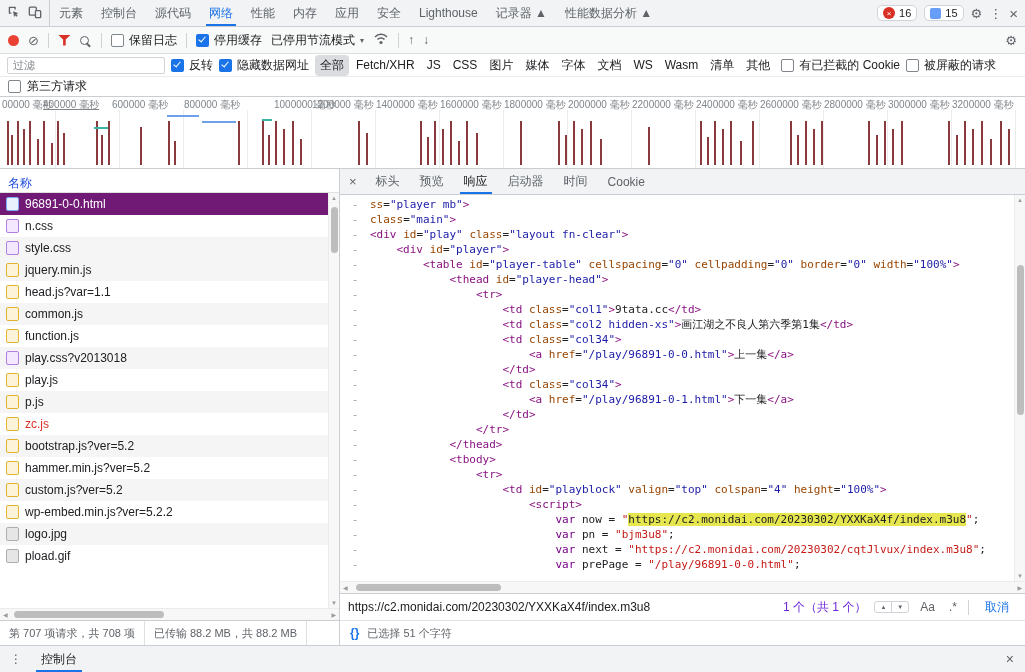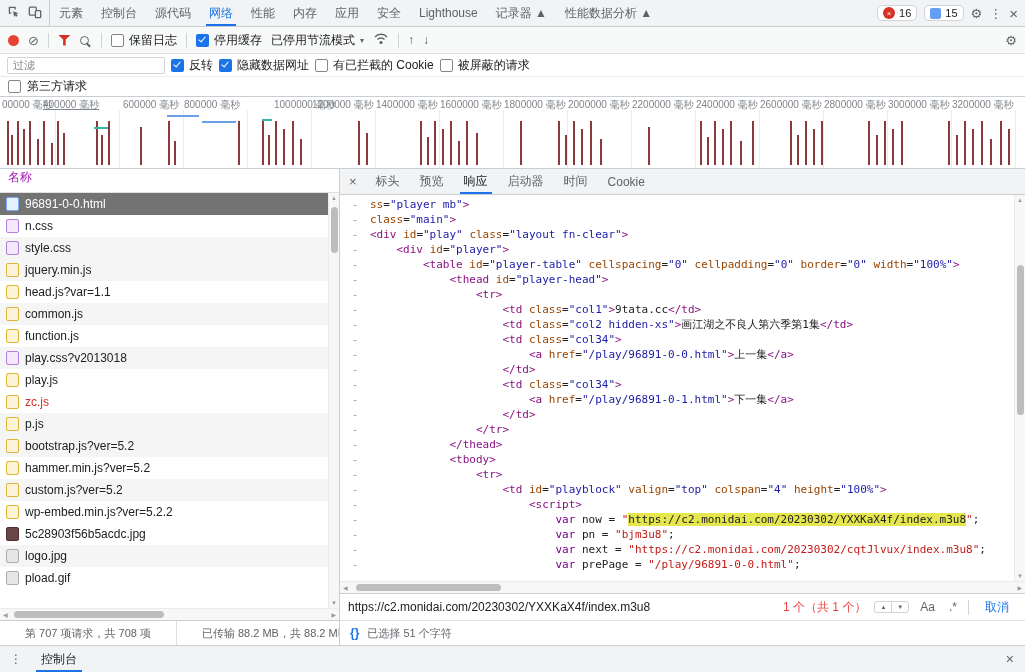--- a/index.html
+++ b/index.html
@@ -52,40 +52,40 @@
   .tl-label{position:absolute;top:1px;font-size:10px;color:#80868b;white-space:nowrap}
   .tl-grid{position:absolute;top:13px;bottom:0;width:1px;background:#ececec}
   .tl-bar{position:absolute;bottom:3px;width:2px;background:#8a3a3c}
   .tl-seg{position:absolute;height:2px}
   .tl-seg.b{background:#6aa1e8}
   .tl-seg.t{background:#3ab5a5}
 
   
   .main{flex:1;display:flex;min-height:0}
   .left{width:340px;min-width:340px;border-right:1px solid #cacdd1;display:flex;flex-direction:column;background:#fff}
-  .req-header{height:24px;min-height:24px;border-bottom:1px solid #e0e0e0;display:flex;align-items:flex-start;padding:0 8px;color:#a21caf}
+  .req-header{height:24px;min-height:24px;border-bottom:1px solid #e0e0e0;display:flex;align-items:flex-end;padding:0 8px;color:#1d4ed8}
   .req-list{flex:1;position:relative;overflow:hidden}
   .req-row{height:22px;display:flex;align-items:center;gap:6px;padding:0 16px 0 6px;color:#202124;overflow:hidden;white-space:nowrap}
   .req-row.alt{background:#f5f5f5}
   .req-row.error{color:#d93025}
-  .req-row.selected{background:#737373;color:#fff}
+  .req-row.selected{background:#701a75;color:#fff}
   .ficon{width:13px;height:14px;border-radius:2px;flex-shrink:0}
   .ficon.doc{background:#e8f0fe;border:1px solid #7baaf7}
   .ficon.css{background:#f3e8fd;border:1px solid #b07fe0}
   .ficon.js{background:#fdf3d8;border:1px solid #e0b431}
   .ficon.img{background:#e6e6e6;border:1px solid #adadad}
   .ficon.img-dark{background:#6b4646;border:1px solid #4e3030}
 
   .vscroll{position:absolute;top:0;right:0;bottom:0;width:11px;background:#f7f7f7;border-left:1px solid #ebebeb;display:flex;flex-direction:column;align-items:center;justify-content:space-between;font-size:6px;color:#9a9a9a;padding:2px 0}
   .vthumb{position:absolute;right:1.5px;width:7px;border-radius:4px;background:#bdbdbd}
   .hscroll{height:12px;min-height:12px;background:#f7f7f7;border-top:1px solid #ebebeb;position:relative;display:flex;align-items:center;justify-content:space-between;padding:0 3px;font-size:6px;color:#9a9a9a}
   .hthumb{position:absolute;top:2px;height:7px;border-radius:4px;background:#bdbdbd}
 
   .net-status{height:25px;min-height:25px;border-top:1px solid #cacdd1;display:flex;align-items:stretch;background:#fff;color:#5f6368;font-size:11px;overflow:hidden}
-  .ns-item{padding:0 25px;border-right:1px solid #e0e0e0;display:flex;align-items:center;white-space:nowrap}
+  .ns-item{padding:0 9px;border-right:1px solid #e0e0e0;display:flex;align-items:center;white-space:nowrap}
 
   
   .right{flex:1;min-width:0;display:flex;flex-direction:column;background:#fff}
   .det-tabs{height:26px;min-height:26px;background:#f1f3f4;border-bottom:1px solid #cacdd1;display:flex;align-items:stretch}
   .det-close{display:flex;align-items:center;padding:0 9px;color:#5f6368;font-size:13px}
   .det-tabs-list{display:flex;align-items:stretch}
   .det-tab{display:flex;align-items:center;padding:0 10px;color:#5f6368;position:relative;white-space:nowrap}
   .det-tab.active{color:#202124}
   .det-tab.active::after{content:"";position:absolute;left:6px;right:6px;bottom:0;height:2px;background:#1a73e8}
 
@@ -97,21 +97,21 @@
   .tk-t{color:#881280}
   .tk-a{color:#994500}
   .tk-v{color:#1a1aa6}
   .tk-p{color:#202124}
   .tk-k{color:#770088}
   .tk-s{color:#c41a16}
   .tk-h{background:#e6e64f;color:#202124}
 
   .search-bar{height:27px;min-height:27px;border-top:1px solid #cacdd1;display:flex;align-items:center;gap:8px;padding:0 8px;background:#fff}
   .search-query{flex:1;min-width:0;overflow:hidden;white-space:nowrap;color:#202124}
-  .search-count{color:#ef4444;white-space:nowrap}
+  .search-count{color:#6d28d9;white-space:nowrap}
   .ud{display:flex;border:1px solid #d0d3d7;border-radius:3px;overflow:hidden}
   .ud span{padding:2px 5px;font-size:6px;color:#5f6368}
   .ud span + span{border-left:1px solid #d0d3d7}
   .mini-btn{color:#5f6368;padding:0 3px}
   .cancel{color:#1a73e8;padding:0 8px}
 
   .editor-status{height:25px;min-height:25px;border-top:1px solid #e0e0e0;display:flex;align-items:center;gap:8px;padding:0 10px;background:#fff;color:#5f6368;font-size:11px}
   .braces{color:#1a73e8;font-weight:bold;font-size:12px}
 
   
@@ -199,39 +199,53 @@
   <div class="filterbar">
     <input class="filter-input" placeholder="过滤" style="">
     <span class="tb-check">
         <span class="cb on"></span>
         <span>反转</span>
       </span>
     <span class="tb-check">
         <span class="cb on"></span>
         <span>隐藏数据网址</span>
       </span>
+    <span class="ftypes">
+        <div class="ftype active">全部</div>
+        <div class="ftype">Fetch/XHR</div>
+        <div class="ftype">JS</div>
+        <div class="ftype">CSS</div>
+        <div class="ftype">图片</div>
+        <div class="ftype">媒体</div>
+        <div class="ftype">字体</div>
+        <div class="ftype">文档</div>
+        <div class="ftype">WS</div>
+        <div class="ftype">Wasm</div>
+        <div class="ftype">清单</div>
+        <div class="ftype">其他</div>
+      </span>
     <span class="tb-check">
         <span class="cb off"></span>
         <span>有已拦截的 Cookie</span>
       </span>
     <span class="tb-check">
         <span class="cb off"></span>
         <span>被屏蔽的请求</span>
       </span>
   </div>
 
   <div class="thirdparty">
     <span class="cb off"></span>
     <span>第三方请求</span>
   </div>
 
   <div class="timeline">
       <div class="tl-label" style="left: 2px;">00000 毫秒</div>
       <div class="tl-label" style="left: 43px; text-decoration: underline;">400000 毫秒</div>
-      <div class="tl-label" style="left: 123px;">600000 毫秒</div>
+      <div class="tl-label" style="left: 112px;">600000 毫秒</div>
       <div class="tl-label" style="left: 184px;">800000 毫秒</div>
       <div class="tl-label" style="left: 248px; margin-left: 26px;">1000000 毫秒</div>
       <div class="tl-label" style="left: 312px;">1200000 毫秒</div>
       <div class="tl-label" style="left: 376px;">1400000 毫秒</div>
       <div class="tl-label" style="left: 440px;">1600000 毫秒</div>
       <div class="tl-label" style="left: 504px; text-align: center;">1800000 毫秒</div>
       <div class="tl-label" style="left: 568px;">2000000 毫秒</div>
       <div class="tl-label" style="left: 632px;">2200000 毫秒</div>
       <div class="tl-label" style="left: 696px;">2400000 毫秒</div>
       <div class="tl-label" style="left: 760px;">2600000 毫秒</div>
@@ -362,47 +376,43 @@
               <span>function.js</span>
             </div>
             <div class="req-row alt">
               <div class="ficon css"></div>
               <span>play.css?v2013018</span>
             </div>
             <div class="req-row">
               <div class="ficon js"></div>
               <span>play.js</span>
             </div>
+            <div class="req-row alt">
+              <div class="ficon js"></div>
+              <span>p.js</span>
+            </div>
             <div class="req-row error">
               <div class="ficon js"></div>
               <span>zc.js</span>
             </div>
             <div class="req-row alt">
               <div class="ficon js"></div>
-              <span>p.js</span>
-            </div>
-            <div class="req-row alt">
-              <div class="ficon js"></div>
               <span>bootstrap.js?ver=5.2</span>
             </div>
             <div class="req-row">
               <div class="ficon js"></div>
               <span>hammer.min.js?ver=5.2</span>
             </div>
             <div class="req-row alt">
               <div class="ficon js"></div>
               <span>custom.js?ver=5.2</span>
             </div>
             <div class="req-row">
               <div class="ficon js"></div>
               <span>wp-embed.min.js?ver=5.2.2</span>
-            </div>
-            <div class="req-row">
-              <div class="ficon img-dark"></div>
-              <span>5c28903f56b5acdc.jpg</span>
             </div>
             <div class="req-row alt">
               <div class="ficon img"></div>
               <span>logo.jpg</span>
             </div>
             <div class="req-row">
               <div class="ficon img"></div>
               <span>pload.gif</span>
             </div>
           </div>

